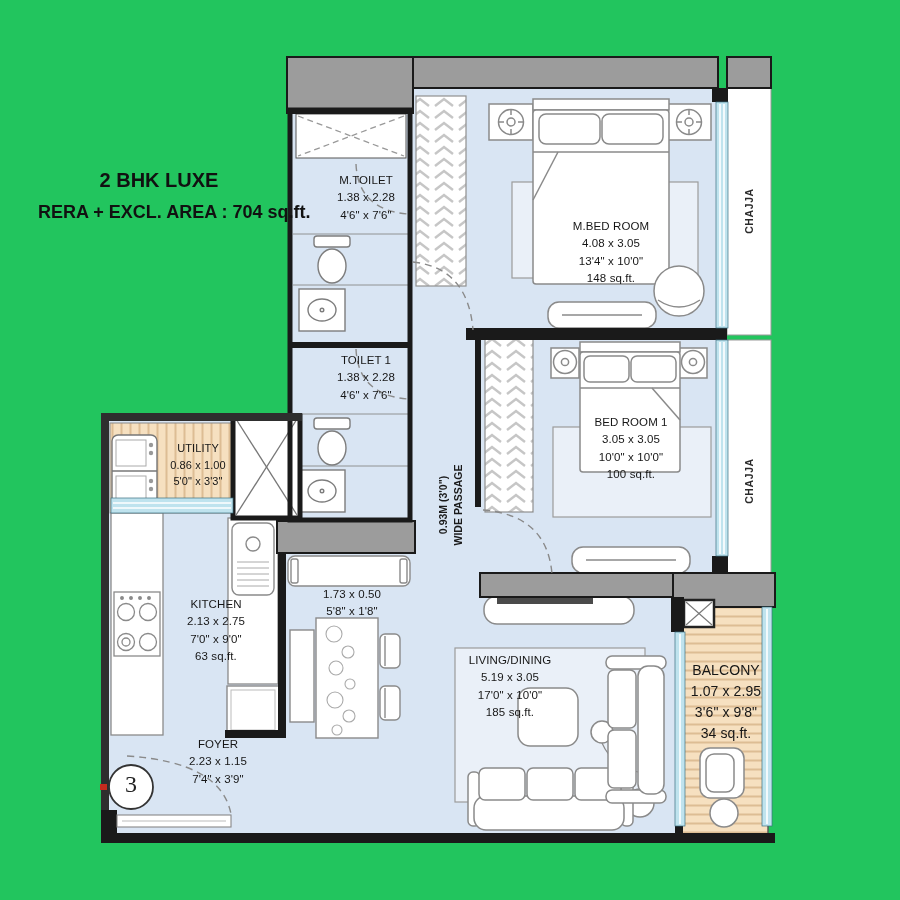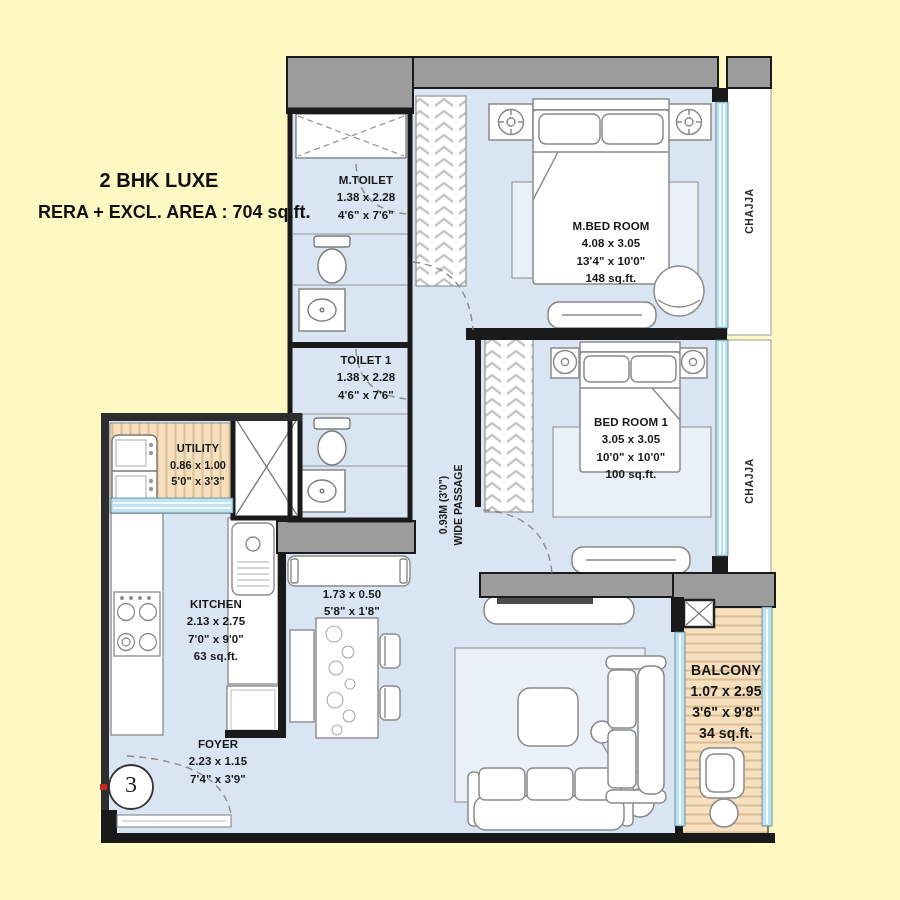--- a/index.html
+++ b/index.html
@@ -1,19 +1,19 @@
 <!DOCTYPE html>
 <html><head>
 <meta charset="utf-8">
 <style>
   html,body{margin:0;padding:0;background:#fff;}
-  .stage{position:relative;width:900px;height:900px;background:#fef9c3;overflow:hidden;
+  .stage{position:relative;width:900px;height:900px;background:#22c55e;overflow:hidden;
          font-family:"Liberation Sans",sans-serif;}
   .stage svg{position:absolute;left:0;top:0;}
-  .lbl{position:absolute;text-align:center;font-weight:bold;color:#161616;
+  .lbl{position:absolute;text-align:center;font-weight:normal;color:#161616;
        font-size:11.5px;line-height:1.5;letter-spacing:.1px;}
   .lbl div{white-space:nowrap;}
   .title{position:absolute;left:38px;top:168px;width:242px;text-align:center;
          font-weight:bold;color:#111;}
   .title .t1{font-size:20px;line-height:1.2;}
   .title .t2{font-size:18px;line-height:1.2;margin-top:10px;white-space:nowrap;}
   .rot{transform:rotate(-90deg);transform-origin:center center;}
   .vlabel{position:absolute;font-weight:bold;color:#2a2a2a;font-size:10.5px;
           text-align:center;letter-spacing:.6px;}
   .passage-lbl{position:absolute;left:393px;top:488px;width:120px;height:34px;
@@ -387,20 +387,26 @@
     <div>5'0" x 3'3"</div>
   </div>
 
   <div class="lbl" style="left:166px;top:596px;width:100px;">
     <div>KITCHEN</div>
     <div>2.13 x 2.75</div>
     <div>7'0" x 9'0"</div>
     <div>63 sq.ft.</div>
   </div>
 
+  <div class="lbl" style="left:445px;top:652px;width:130px;">
+    <div>LIVING/DINING</div>
+    <div>5.19 x 3.05</div>
+    <div>17'0" x 10'0"</div>
+    <div>185 sq.ft.</div>
+  </div>
 
   <div class="lbl" style="left:678px;top:660px;width:96px;font-size:14px;">
     <div>BALCONY</div>
     <div>1.07 x 2.95</div>
     <div>3'6" x 9'8"</div>
     <div>34 sq.ft.</div>
   </div>
 
   <div class="lbl" style="left:168px;top:736px;width:100px;">
     <div>FOYER</div>

